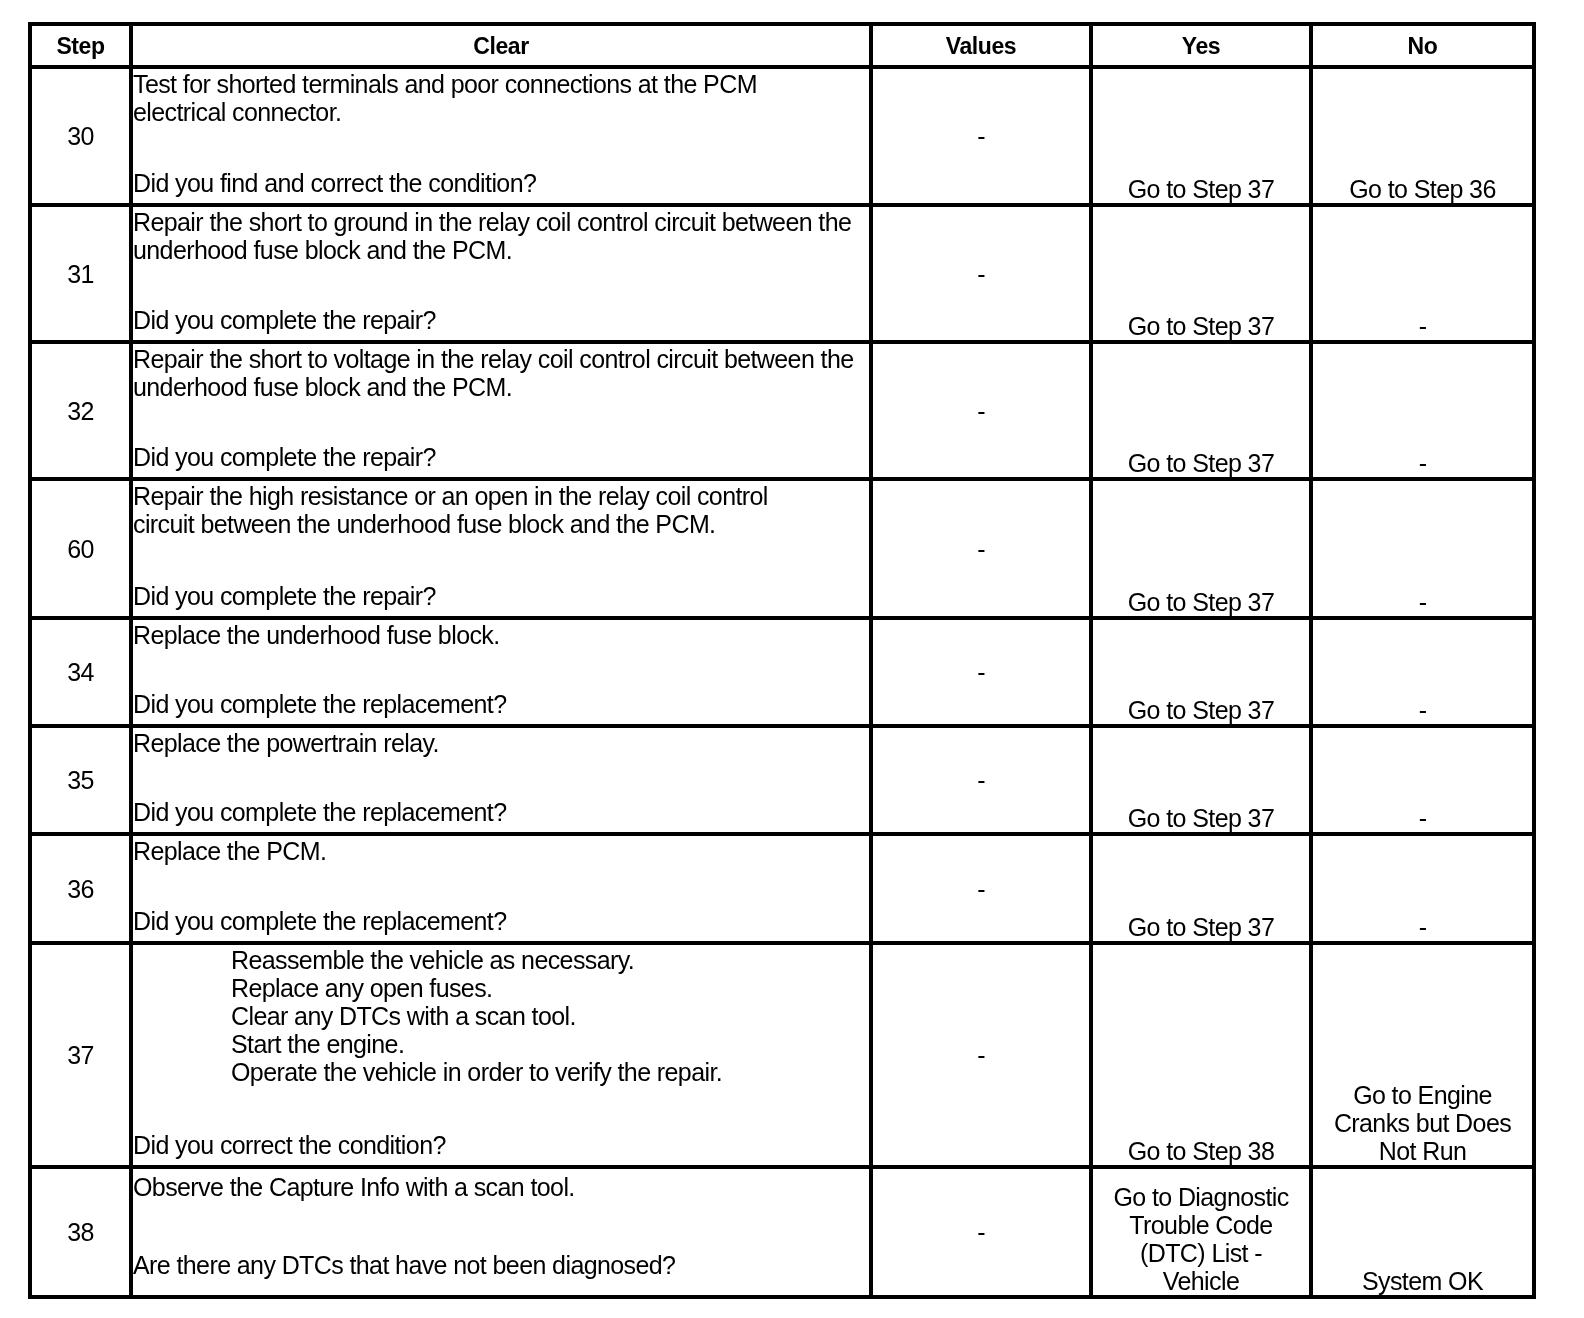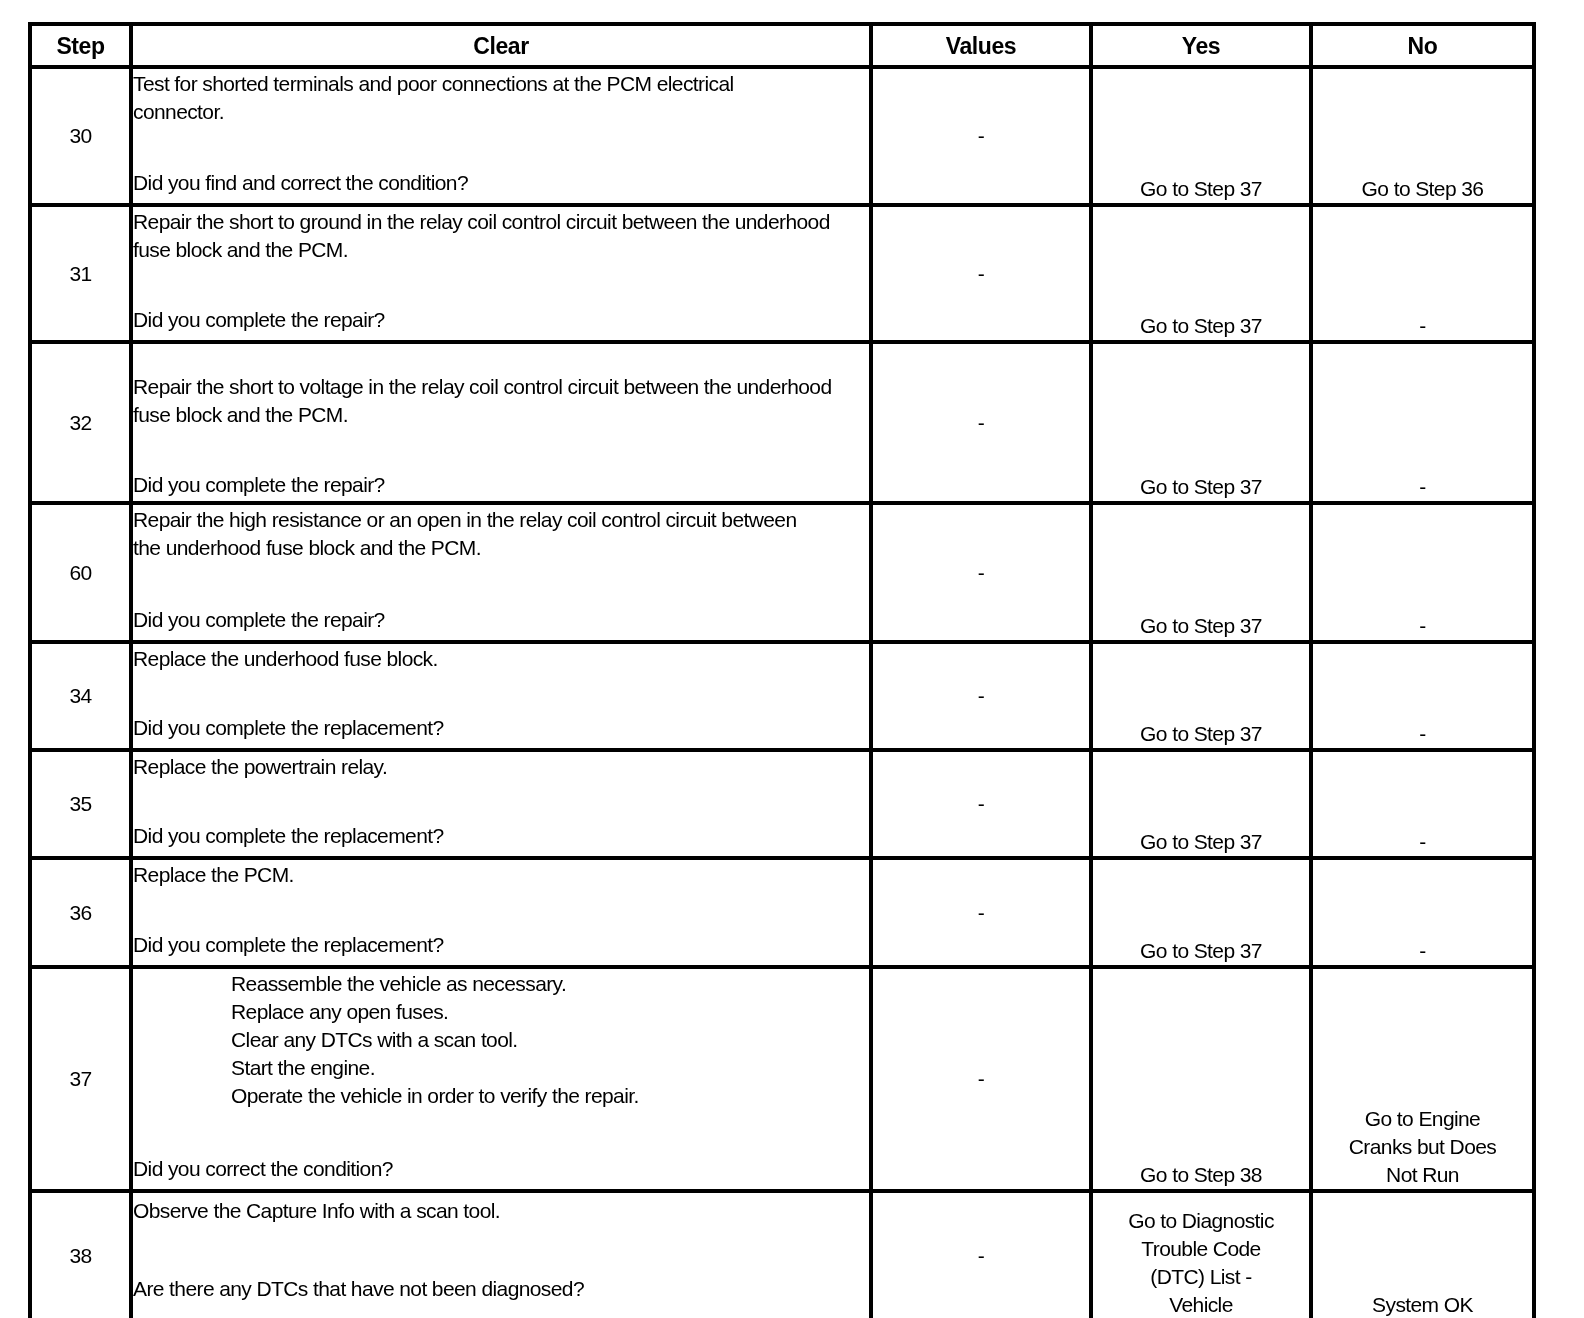--- a/index.html
+++ b/index.html
@@ -21,21 +21,21 @@
     top: 22px;
     border-collapse: collapse;
     table-layout: fixed;
     width: 1504px;
     border: 4px solid #000;
   }
   table.diag th, table.diag td {
     border: 4px solid #000;
     padding: 0;
     box-sizing: border-box;
-    font-size: 21px;
+    font-size: 25px;
     letter-spacing: -0.6px;
     line-height: 28px;
   }
   table.diag th {
     font-weight: bold;
     text-align: center;
     height: 43px;
     font-size: 23px;
     letter-spacing: -0.4px;
   }
@@ -135,21 +135,21 @@
         </div>
       </td>
       <td class="values">-</td>
       <td class="yes">Go to Step 37</td>
       <td class="no">-</td>
     </tr>
 
     <tr style="height:137px;">
       <td class="step">32</td>
       <td class="action">
-        <div class="action-inner" style="height:129px;margin-top:28px;">
+        <div class="action-inner" style="height:129px;">
           <span class="action-text">Repair the short to voltage in the relay coil control circuit between the underhood fuse block and the PCM.</span>
           <span class="action-question">Did you complete the repair?</span>
         </div>
       </td>
       <td class="values">-</td>
       <td class="yes">Go to Step 37</td>
       <td class="no">-</td>
     </tr>
 
     <tr style="height:139px;">

